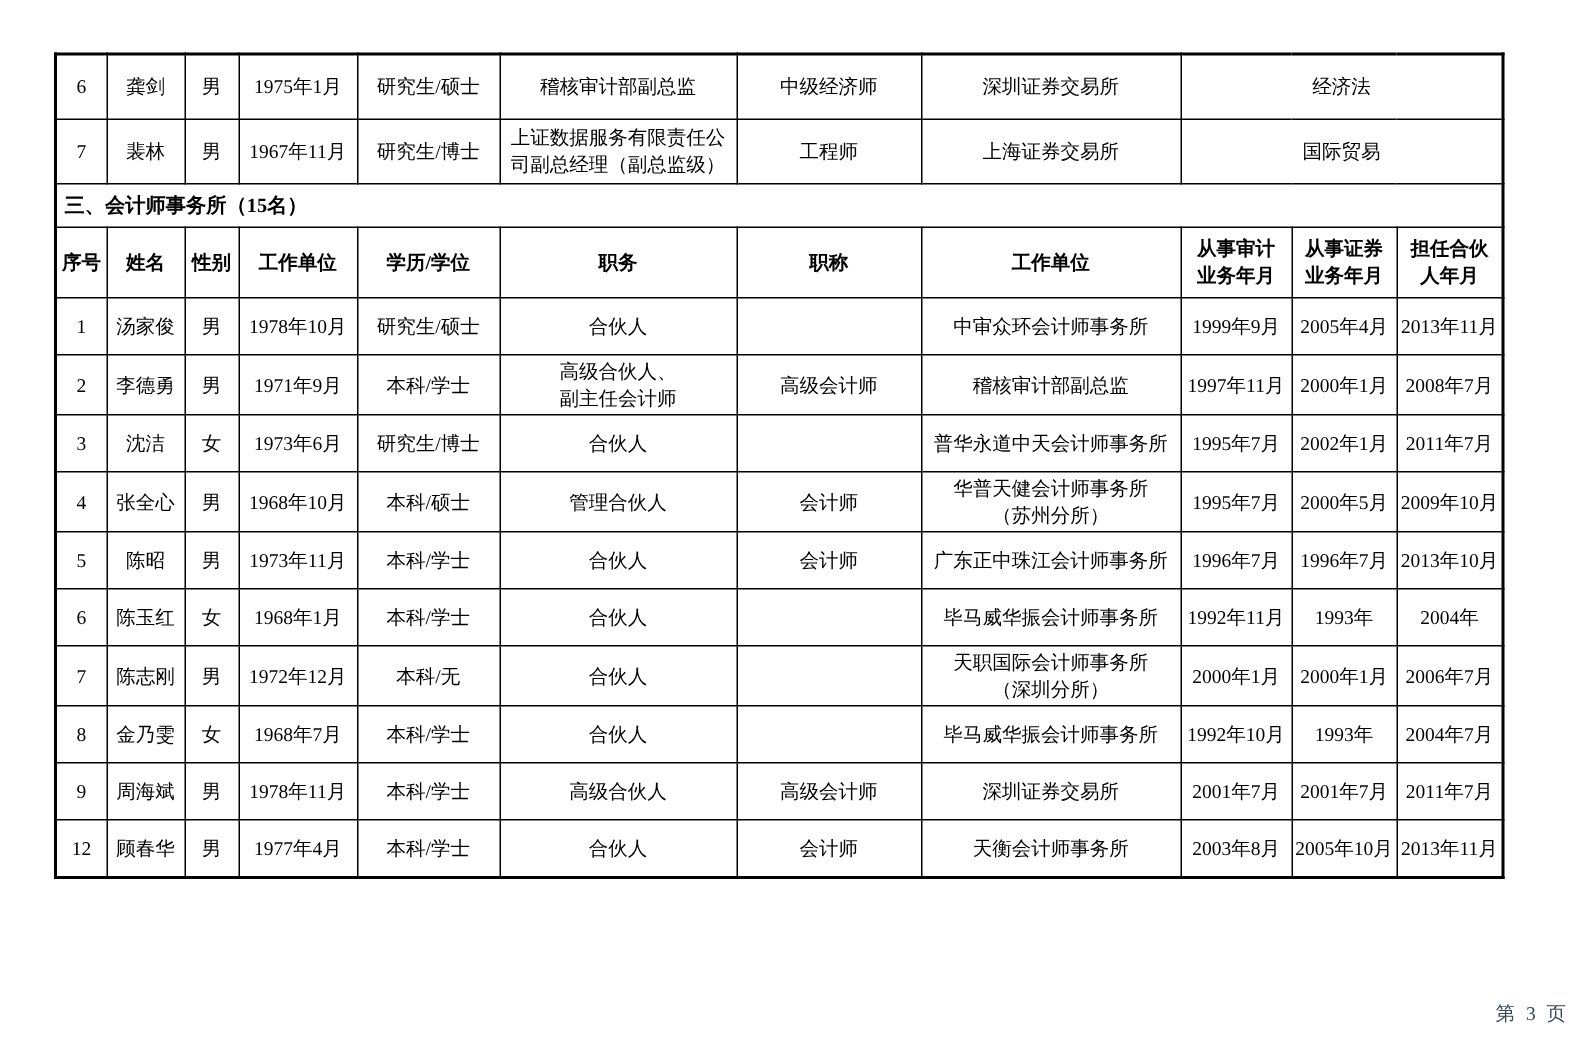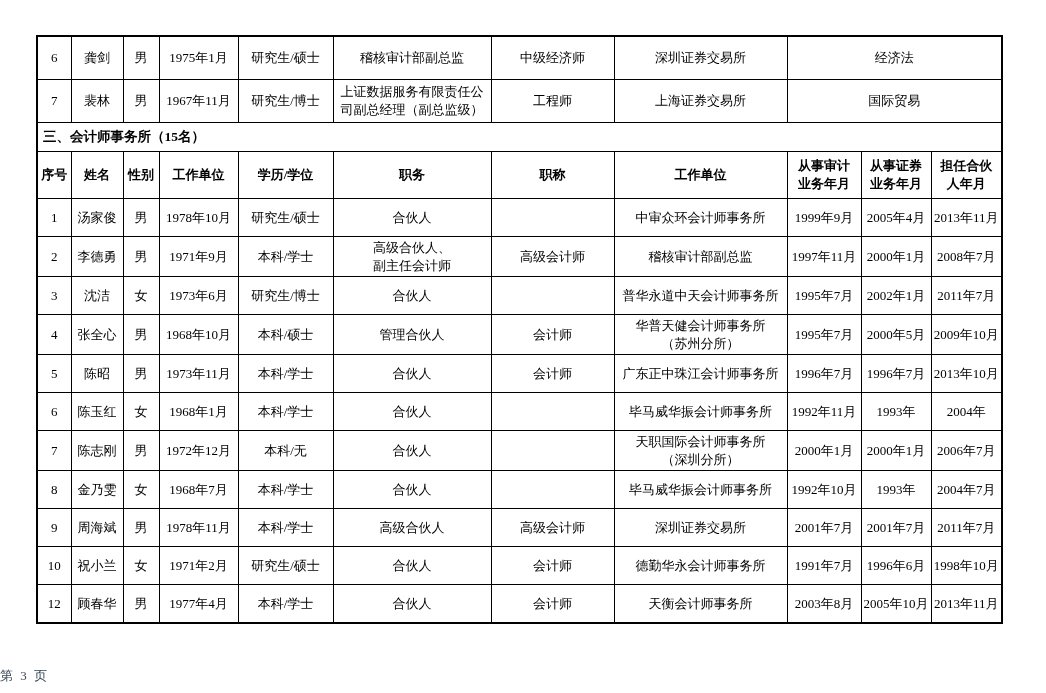--- a/index.html
+++ b/index.html
@@ -28,21 +28,21 @@
   }
   tr.prev-row td{height:38px;}
   tr.section-row td{
     height:24px;text-align:left;font-weight:bold;padding-left:5px;
     font-size:13.5px;
   }
   tr.header-row td{height:42px;font-weight:bold;}
   tr.data-row td{height:33px;}
   .page-footer{
     position:absolute;left:0;right:0;top:667px;
-    text-align:left;font-size:13px;color:#3a4756;
+    text-align:right;font-size:13px;color:#3a4756;
     letter-spacing:2px;
   }
 </style>
 </head>
 <body>
 
 <table class="doc-table">
   <colgroup>
     <col style="width:34px">
       <col style="width:52px">
@@ -213,33 +213,20 @@
         <td>1978年11月</td>
         <td>本科/学士</td>
         <td>高级合伙人</td>
         <td>高级会计师</td>
         <td>深圳证券交易所</td>
         <td>2001年7月</td>
         <td>2001年7月</td>
         <td>2011年7月</td>
       </tr>
       <tr class="data-row">
-        <td>10</td>
-        <td>祝小兰</td>
-        <td>女</td>
-        <td>1971年2月</td>
-        <td>研究生/硕士</td>
-        <td>合伙人</td>
-        <td>会计师</td>
-        <td>德勤华永会计师事务所</td>
-        <td>1991年7月</td>
-        <td>1996年6月</td>
-        <td>1998年10月</td>
-      </tr>
-      <tr class="data-row">
         <td>12</td>
         <td>顾春华</td>
         <td>男</td>
         <td>1977年4月</td>
         <td>本科/学士</td>
         <td>合伙人</td>
         <td>会计师</td>
         <td>天衡会计师事务所</td>
         <td>2003年8月</td>
         <td>2005年10月</td>

